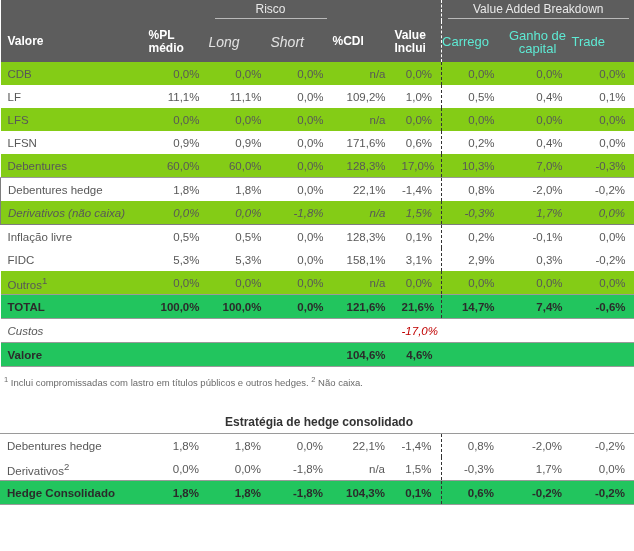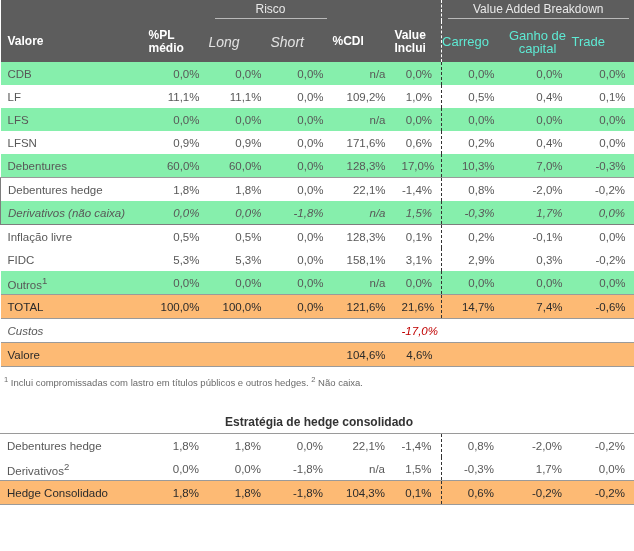--- a/index.html
+++ b/index.html
@@ -89,23 +89,23 @@
     height: 23px;
     padding: 0 9px 0 7px;
     border: 0;
     font-size: 11.5px;
     color: #585858;
     white-space: nowrap;
   }
   tbody td.lbl { text-align: left; padding-left: 7px; }
   tbody td.num { text-align: right; }
 
-  tr.shade td { background: #86efac; }
+  tr.shade td { background: #84cc16; }
   tr.plain td { background: #ffffff; }
-  tr.heavy td { background: #fdba74; color: #2b2b2b; font-weight: normal; margin-left: 19px; }
+  tr.heavy td { background: #22c55e; color: #2b2b2b; font-weight: bold; margin-left: 19px; }
   tr.heavy td.lbl { color: #2b2b2b; }
 
   tr.italic td { font-style: italic; }
 
   .rule-top td    { border-top: 1px solid #9a9a9a; }
   .rule-bottom td { border-bottom: 1px solid #9a9a9a; }
 
   
   td.dashsep { border-left: 1px dashed #333333; }
   thead td.dashsep { border-left: 1px dashed #ffffff; }

